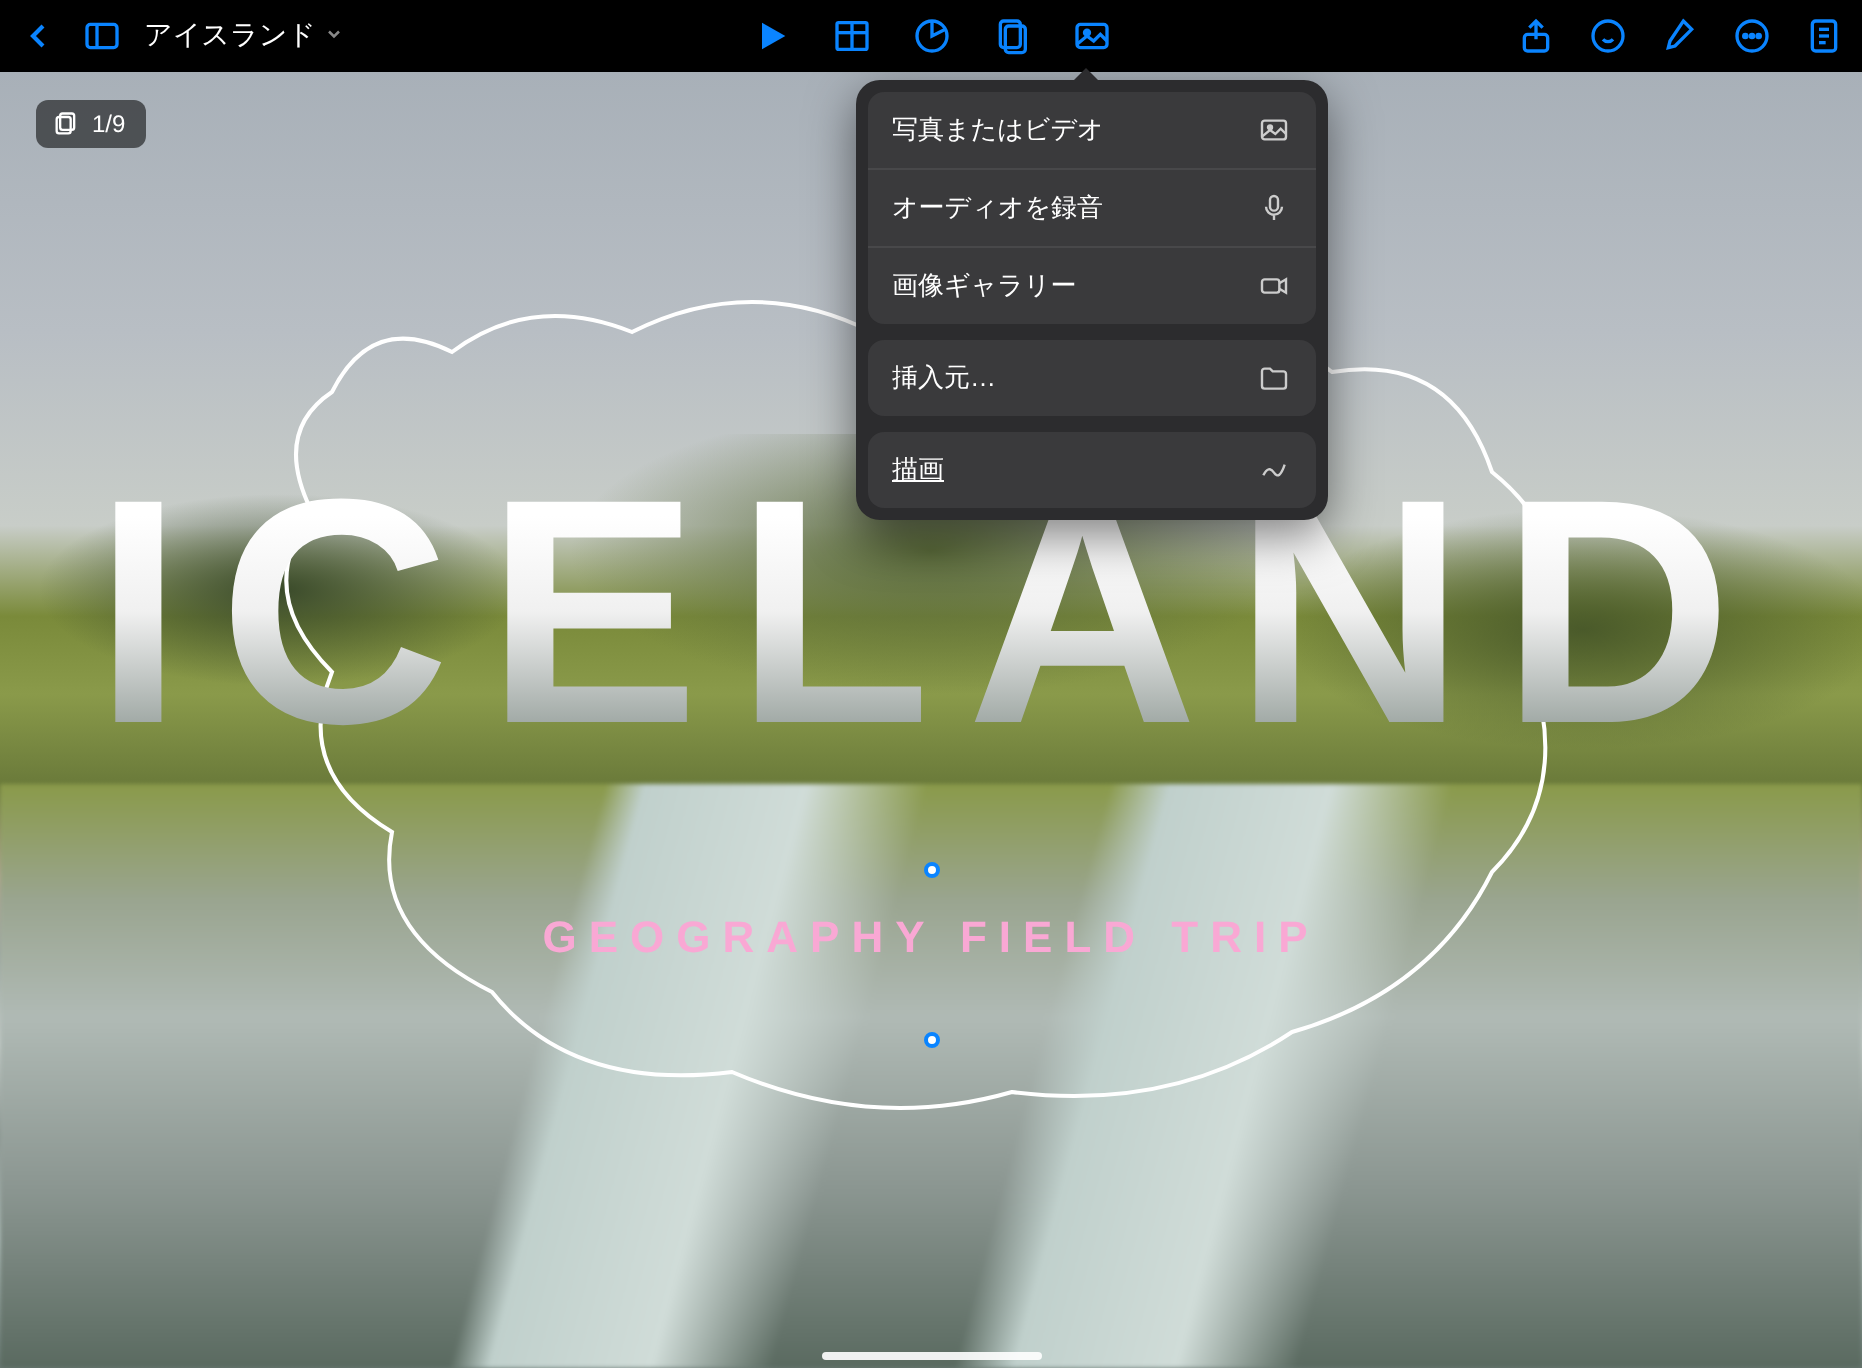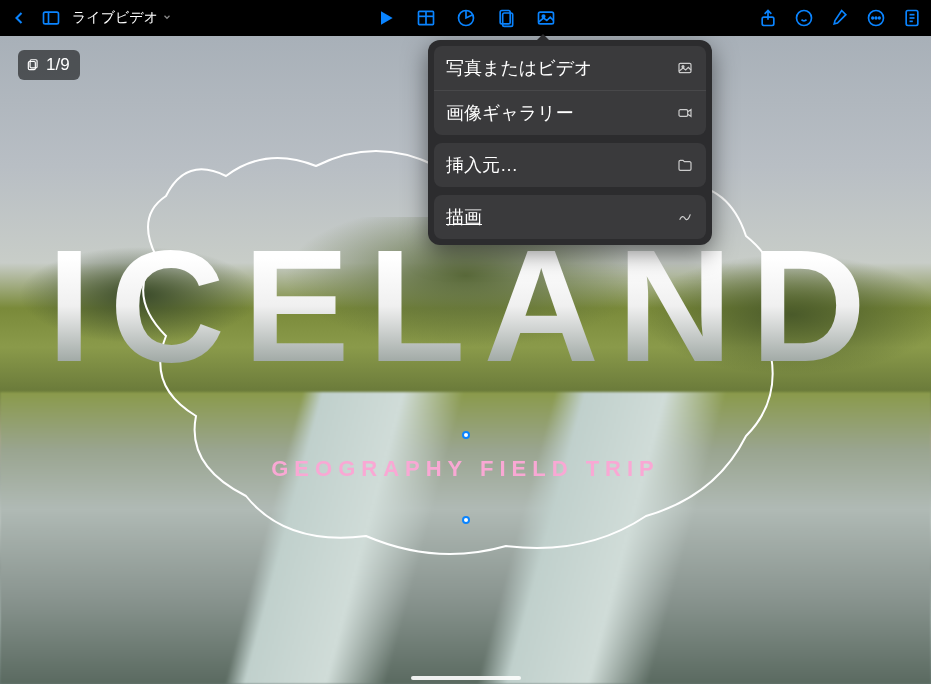--- a/index.html
+++ b/index.html
@@ -62,29 +62,29 @@
     .hero-sub {
       position: absolute; top: 420px; left: 0; right: 0;
       text-align: center; font-size: 22px; font-weight: 600; letter-spacing: 6px;
       color: #f9a8d4;
     }
     .sel-dot { position: absolute; width: 8px; height: 8px; background: #fff; border: 2px solid #0a84ff; border-radius: 50%; }
     .dot1 { top: 395px; left: 50%; transform: translateX(-50%);}
     .dot2 { top: 480px; left: 50%; transform: translateX(-50%);}
     .page-badge {
       position: absolute; top: 50px; left: 18px;
-      background: rgba(0,0,0,0.55); color: #fff; font-size: 17px;
+      background: rgba(0,0,0,0.55); color: #fff; font-size: 12px;
       padding: 5px 10px 5px 8px; border-radius: 6px;
       display: flex; align-items: center; gap: 6px; cursor: pointer; z-index: 5;
     }
     .dropdown {
-      position: absolute; top: 40px; left: 428px; width: 284px;
+      position: absolute; top: 40px; left: 428px; width: 236px;
       background: #2c2c2e; border-radius: 12px; padding: 6px;
       box-shadow: 0 8px 24px rgba(0,0,0,0.5);
-      z-index: 20; font-size: 18px;
+      z-index: 20; font-size: 13px;
     }
     .dropdown::before {
       content: ''; position: absolute; top: -6px; left: 108px;
       border: 7px solid transparent; border-bottom-color: #2c2c2e;
       border-top: none;
     }
     .dd-group { background: #3a3a3c; border-radius: 8px; overflow: hidden; margin-bottom: 8px; }
     .dd-group:last-child { margin-bottom: 0; text-decoration: underline; }
     .dd-item {
       display: flex; align-items: center; justify-content: space-between;
@@ -106,21 +106,21 @@
           <polyline points="15 18 9 12 15 6"></polyline>
         </svg>
     </div>
     <div class="tb-icon">
       <svg viewBox="0 0 24 24" fill="none" stroke="currentColor" stroke-width="2">
           <rect x="3" y="5" width="18" height="14" rx="2"></rect>
           <line x1="9" y1="5" x2="9" y2="19"></line>
         </svg>
     </div>
     <div class="doc-title">
-      <span>ライブビデオ</span>
+      <span>アイスランド</span>
       <span class="chev">
         <svg width="10" height="10" viewBox="0 0 24 24" fill="none" stroke="currentColor" stroke-width="3">
             <polyline points="6 9 12 15 18 9"></polyline>
           </svg>
       </span>
     </div>
   </div>
 
   <div class="tb-center">
     <div class="tb-icon">
@@ -227,20 +227,29 @@
         <span>写真またはビデオ</span>
         <span class="dd-icon">
           <svg viewBox="0 0 24 24" fill="none" stroke="currentColor" stroke-width="1.8">
             <rect x="3" y="5" width="18" height="14" rx="2"></rect>
             <circle cx="9" cy="10" r="1.5" fill="currentColor"></circle>
             <path d="M3 17 L9 12 L13 15 L17 11 L21 15"></path>
           </svg>
         </span>
       </div>
       <div class="dd-item">
+        <span>オーディオを録音</span>
+        <span class="dd-icon">
+          <svg viewBox="0 0 24 24" fill="none" stroke="currentColor" stroke-width="1.8">
+            <rect x="9" y="3" width="6" height="11" rx="3"></rect>
+            <path d="M6 11 A6 6 0 0 0 18 11 M12 17 L12 21"></path>
+          </svg>
+        </span>
+      </div>
+      <div class="dd-item">
         <span>画像ギャラリー</span>
         <span class="dd-icon">
           <svg viewBox="0 0 24 24" fill="none" stroke="currentColor" stroke-width="1.8">
             <rect x="3" y="7" width="13" height="10" rx="2"></rect>
             <path d="M16 10 L21 7 L21 17 L16 14"></path>
           </svg>
         </span>
       </div>
     </div>
     <div class="dd-group">

